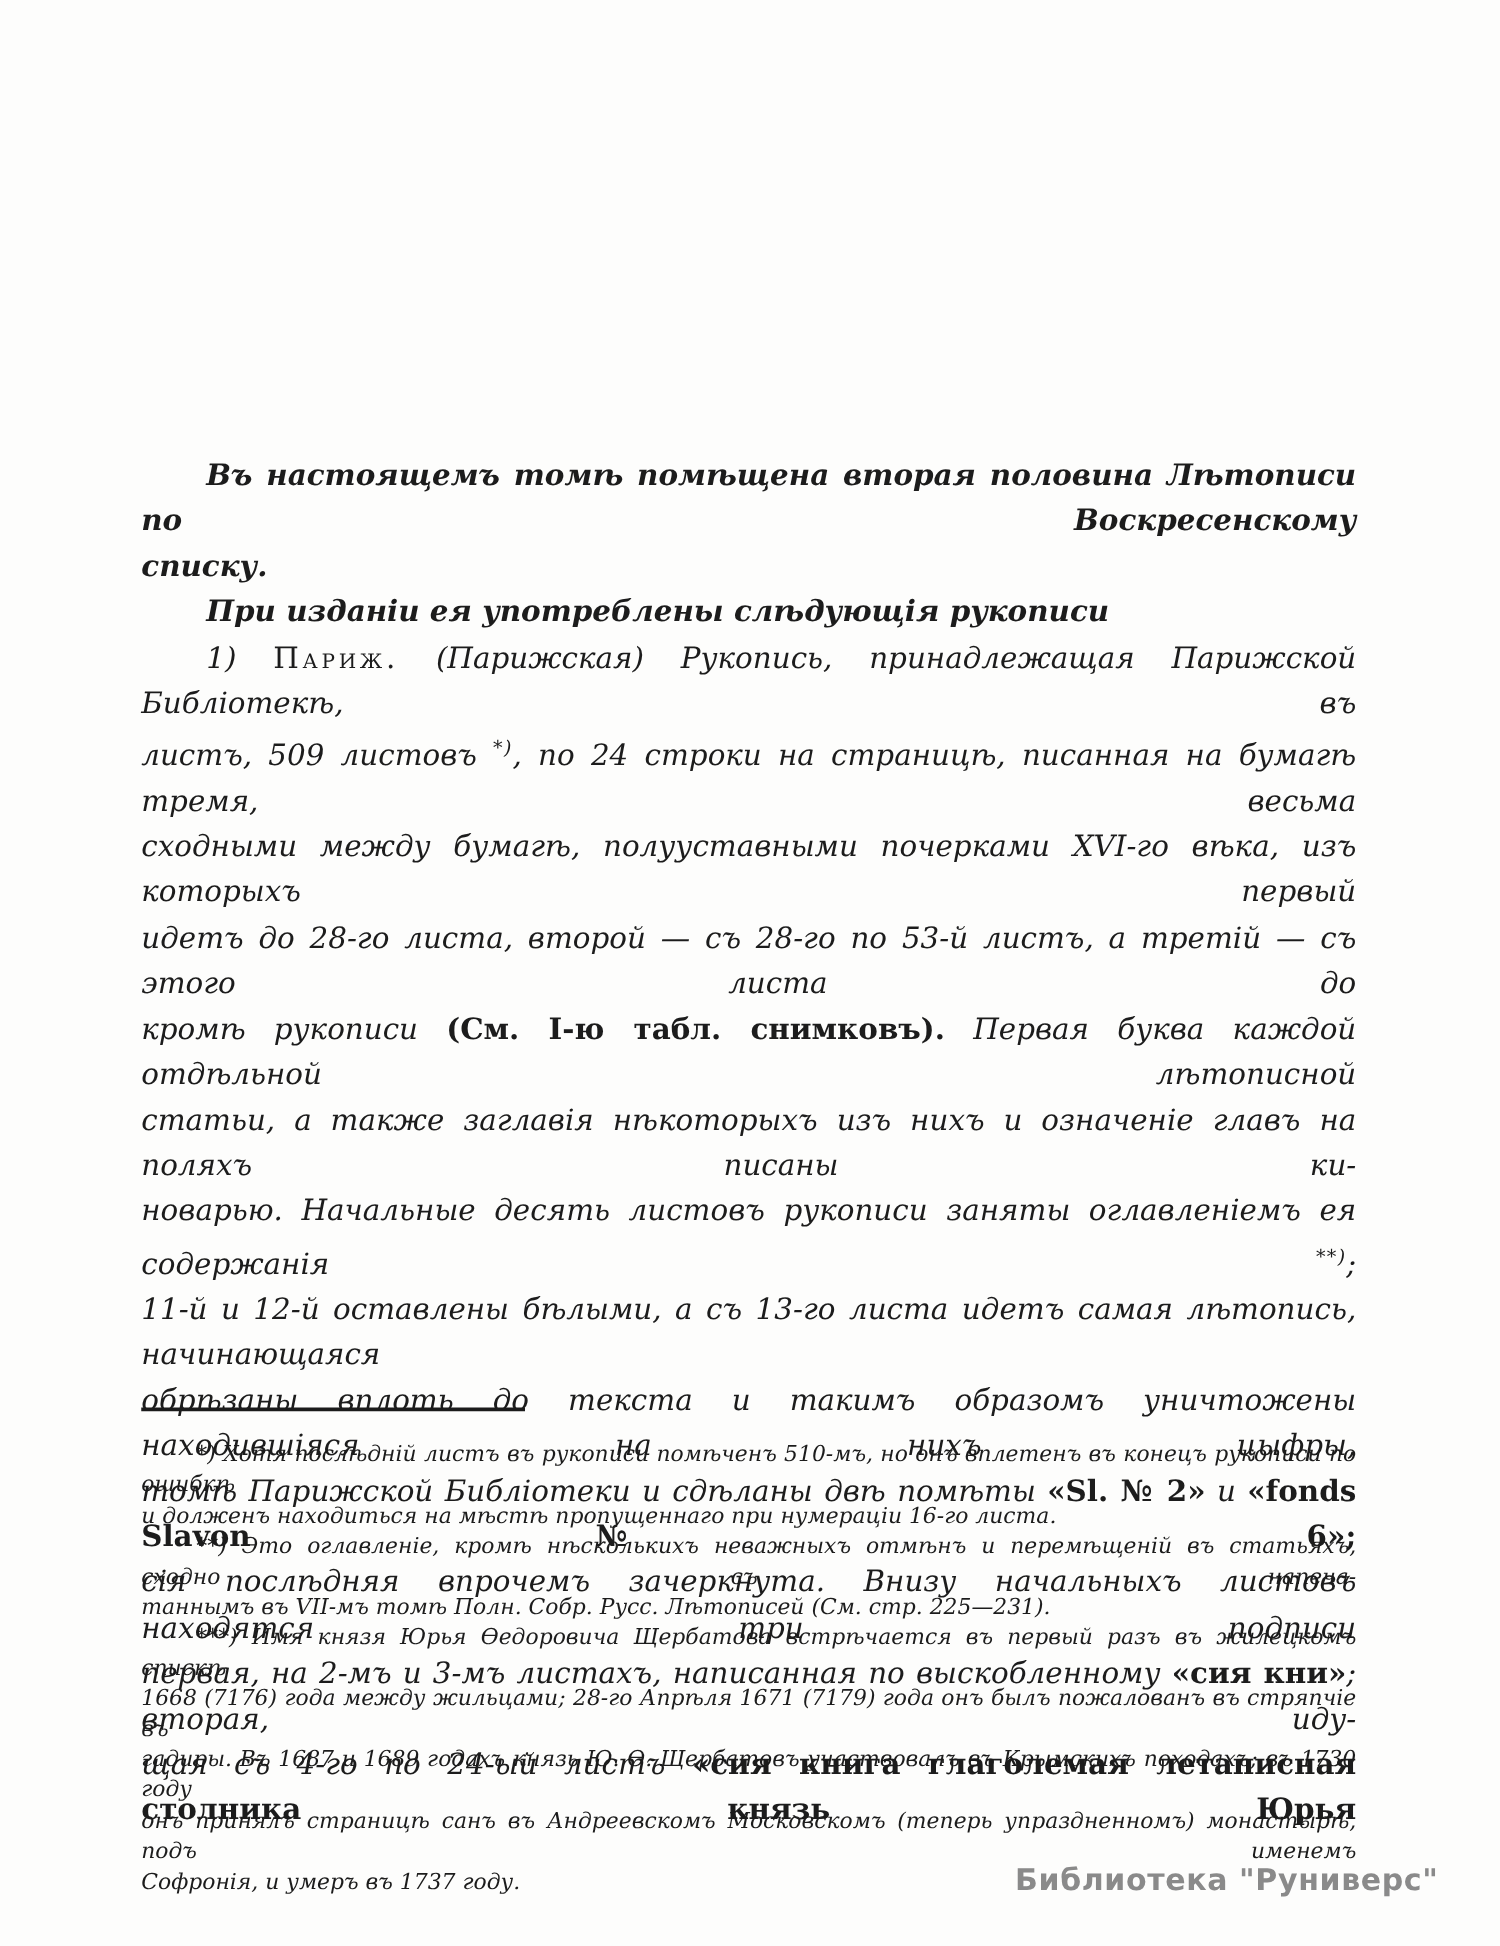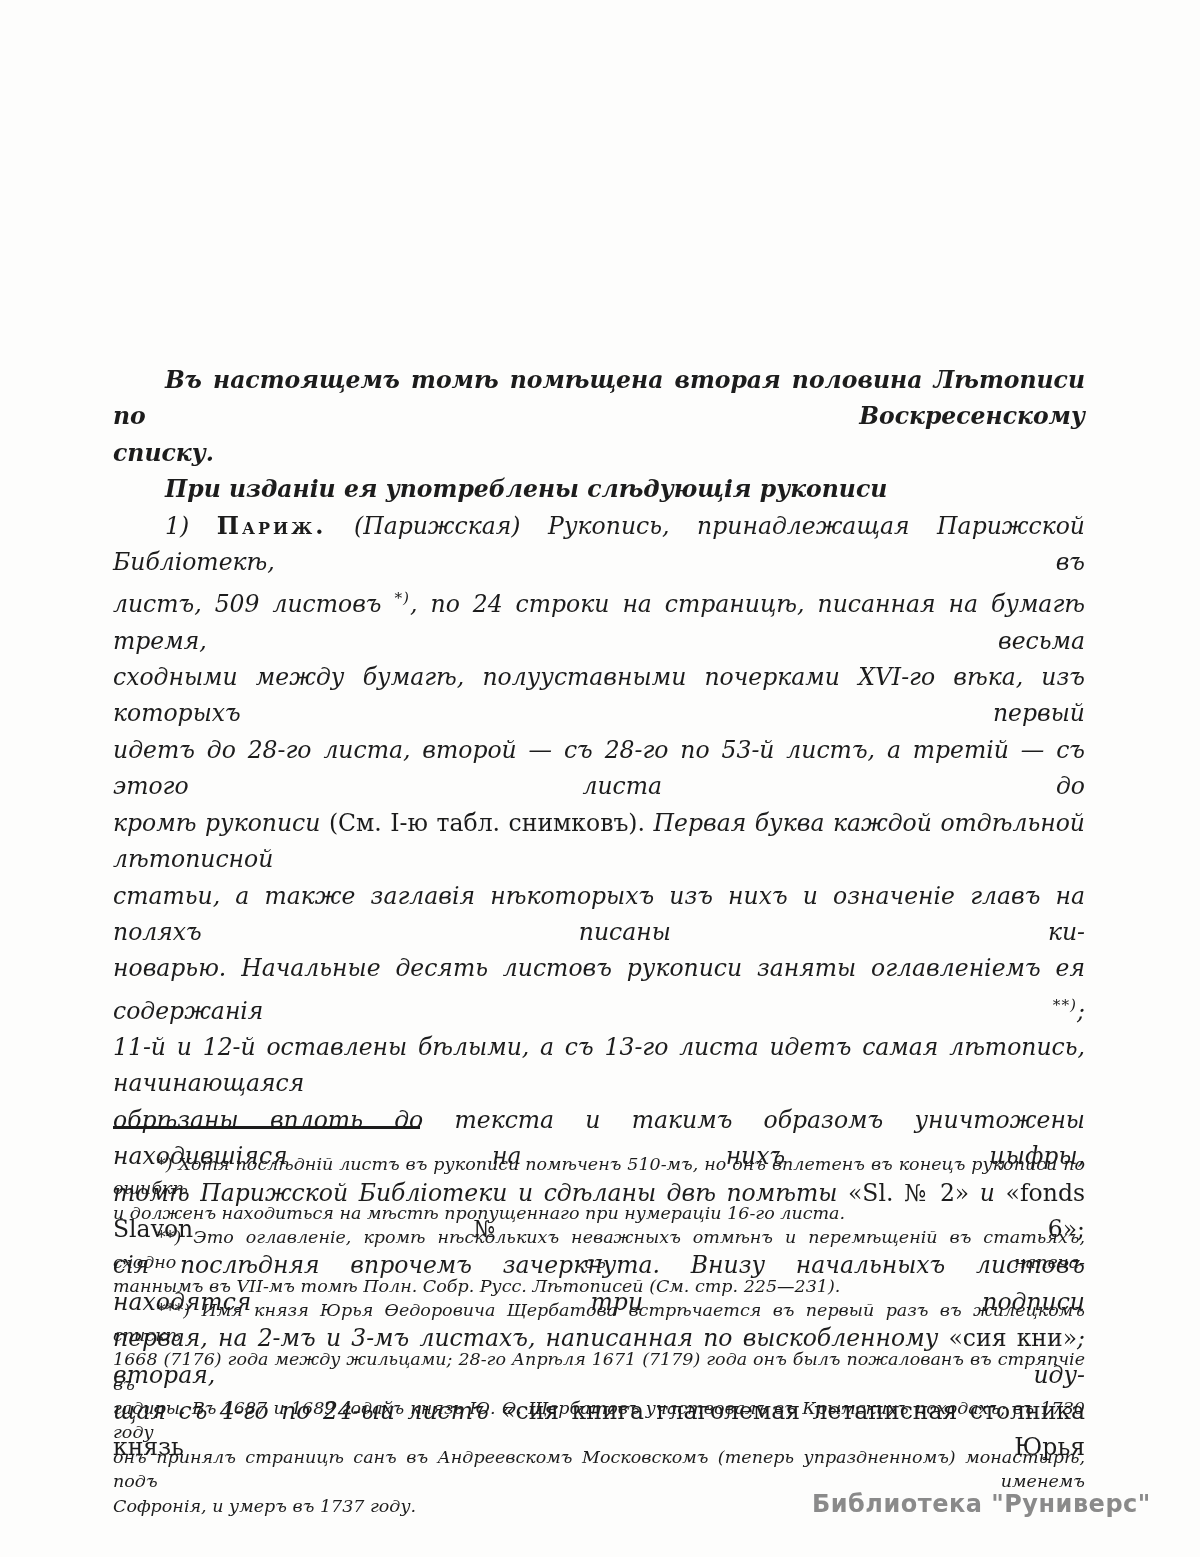--- a/index.html
+++ b/index.html
@@ -33,22 +33,22 @@
     text-align-last: justify;
   }
   .t-line.no-just {
     text-align: right;
     text-align-last: left;
   }
   .t-line.ind { text-indent: 52px; }
   #footnotes .t-line.ind { text-indent: 44px; }
   .s-i  { font-style: italic; }
   .s-bi { font-style: italic; font-weight: bold; }
-  .s-r  { font-style: normal; }
-  .s-sc { font-style: normal; font-variant: small-caps; letter-spacing: 3px; font-weight: bold; }
+  .s-r  { font-style: normal; font-weight: bold; }
+  .s-sc { font-style: normal; font-variant: small-caps; letter-spacing: 3px; }
   .s-sup { font-style: italic; font-size: 65%; vertical-align: super; letter-spacing: 1px; }
   .rule {
     position: absolute;
     left: 113px;
     top: 1126px;
     width: 307px;
     height: 3px;
     background: #1b1b1b;
   }
   .watermark {

